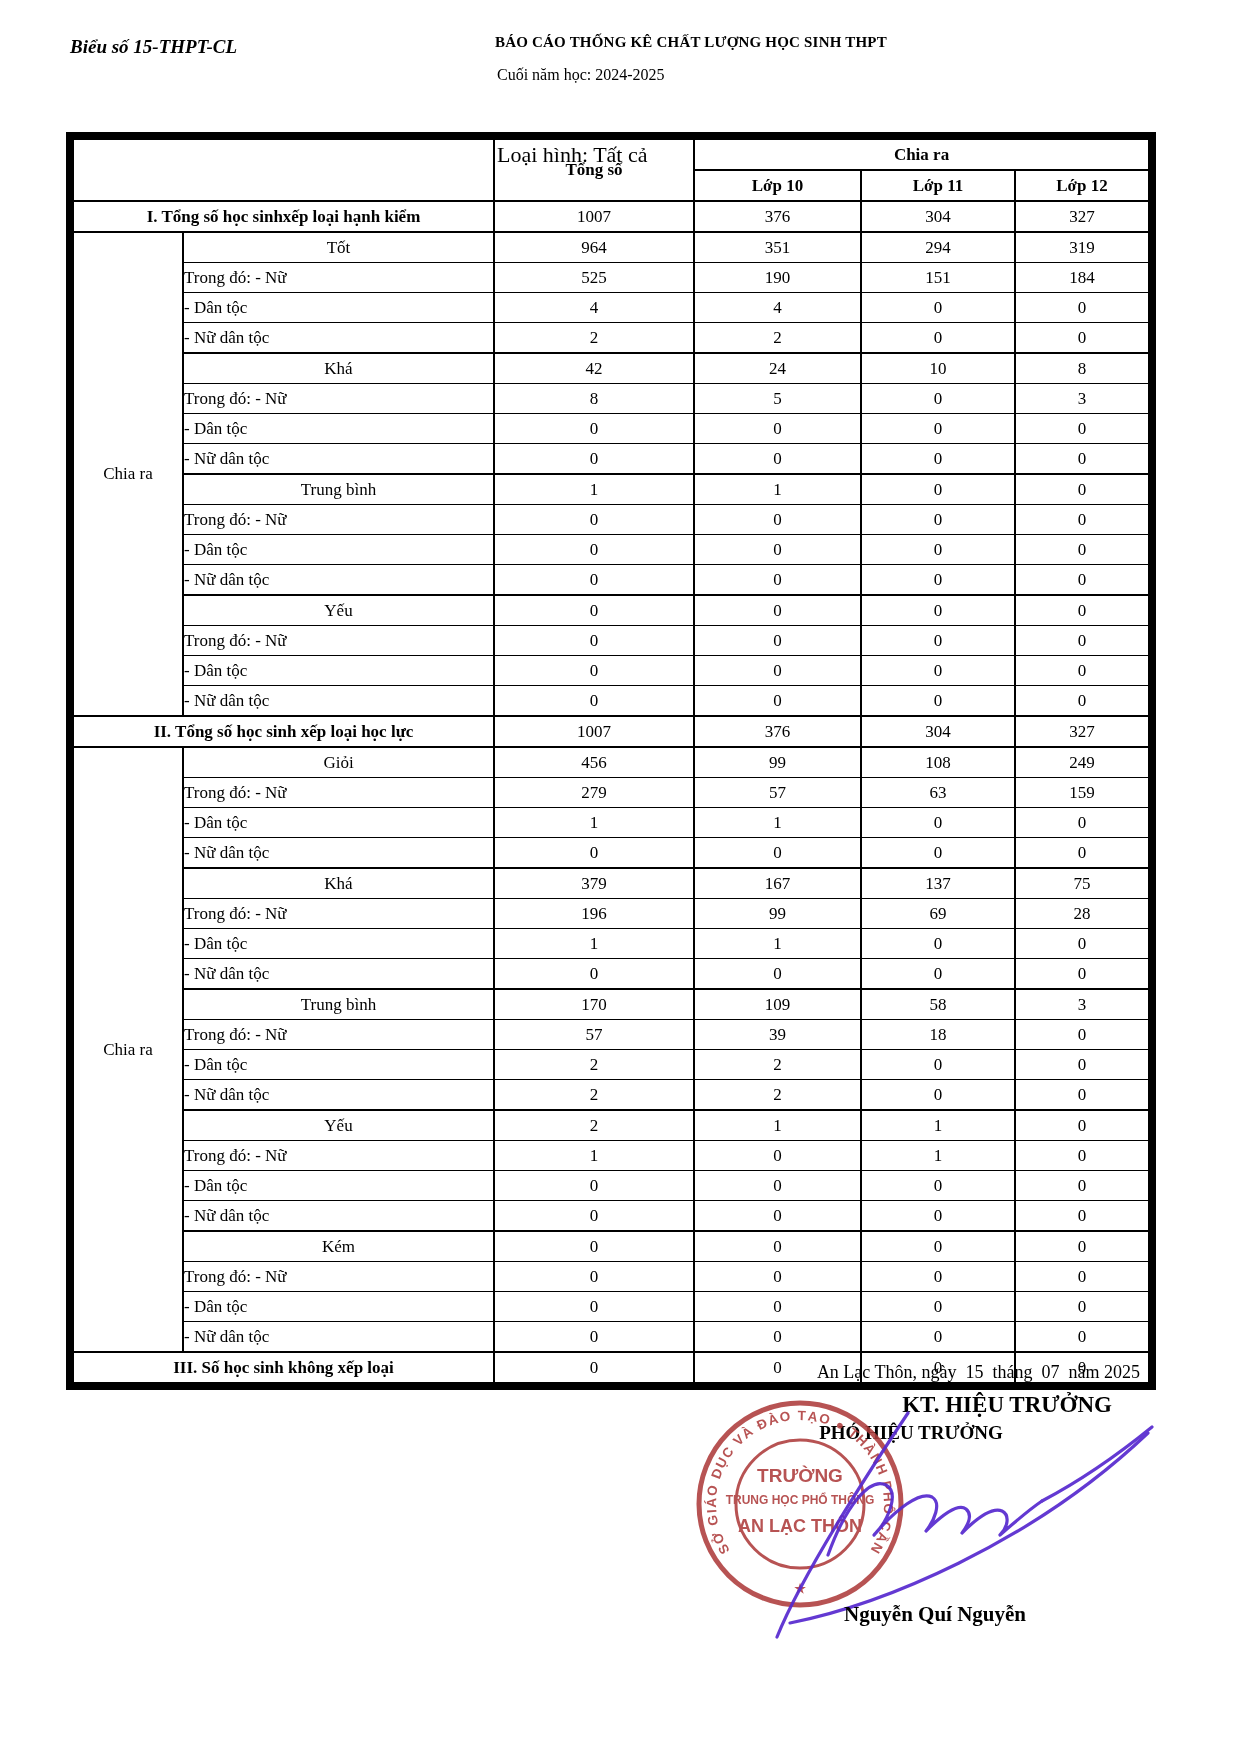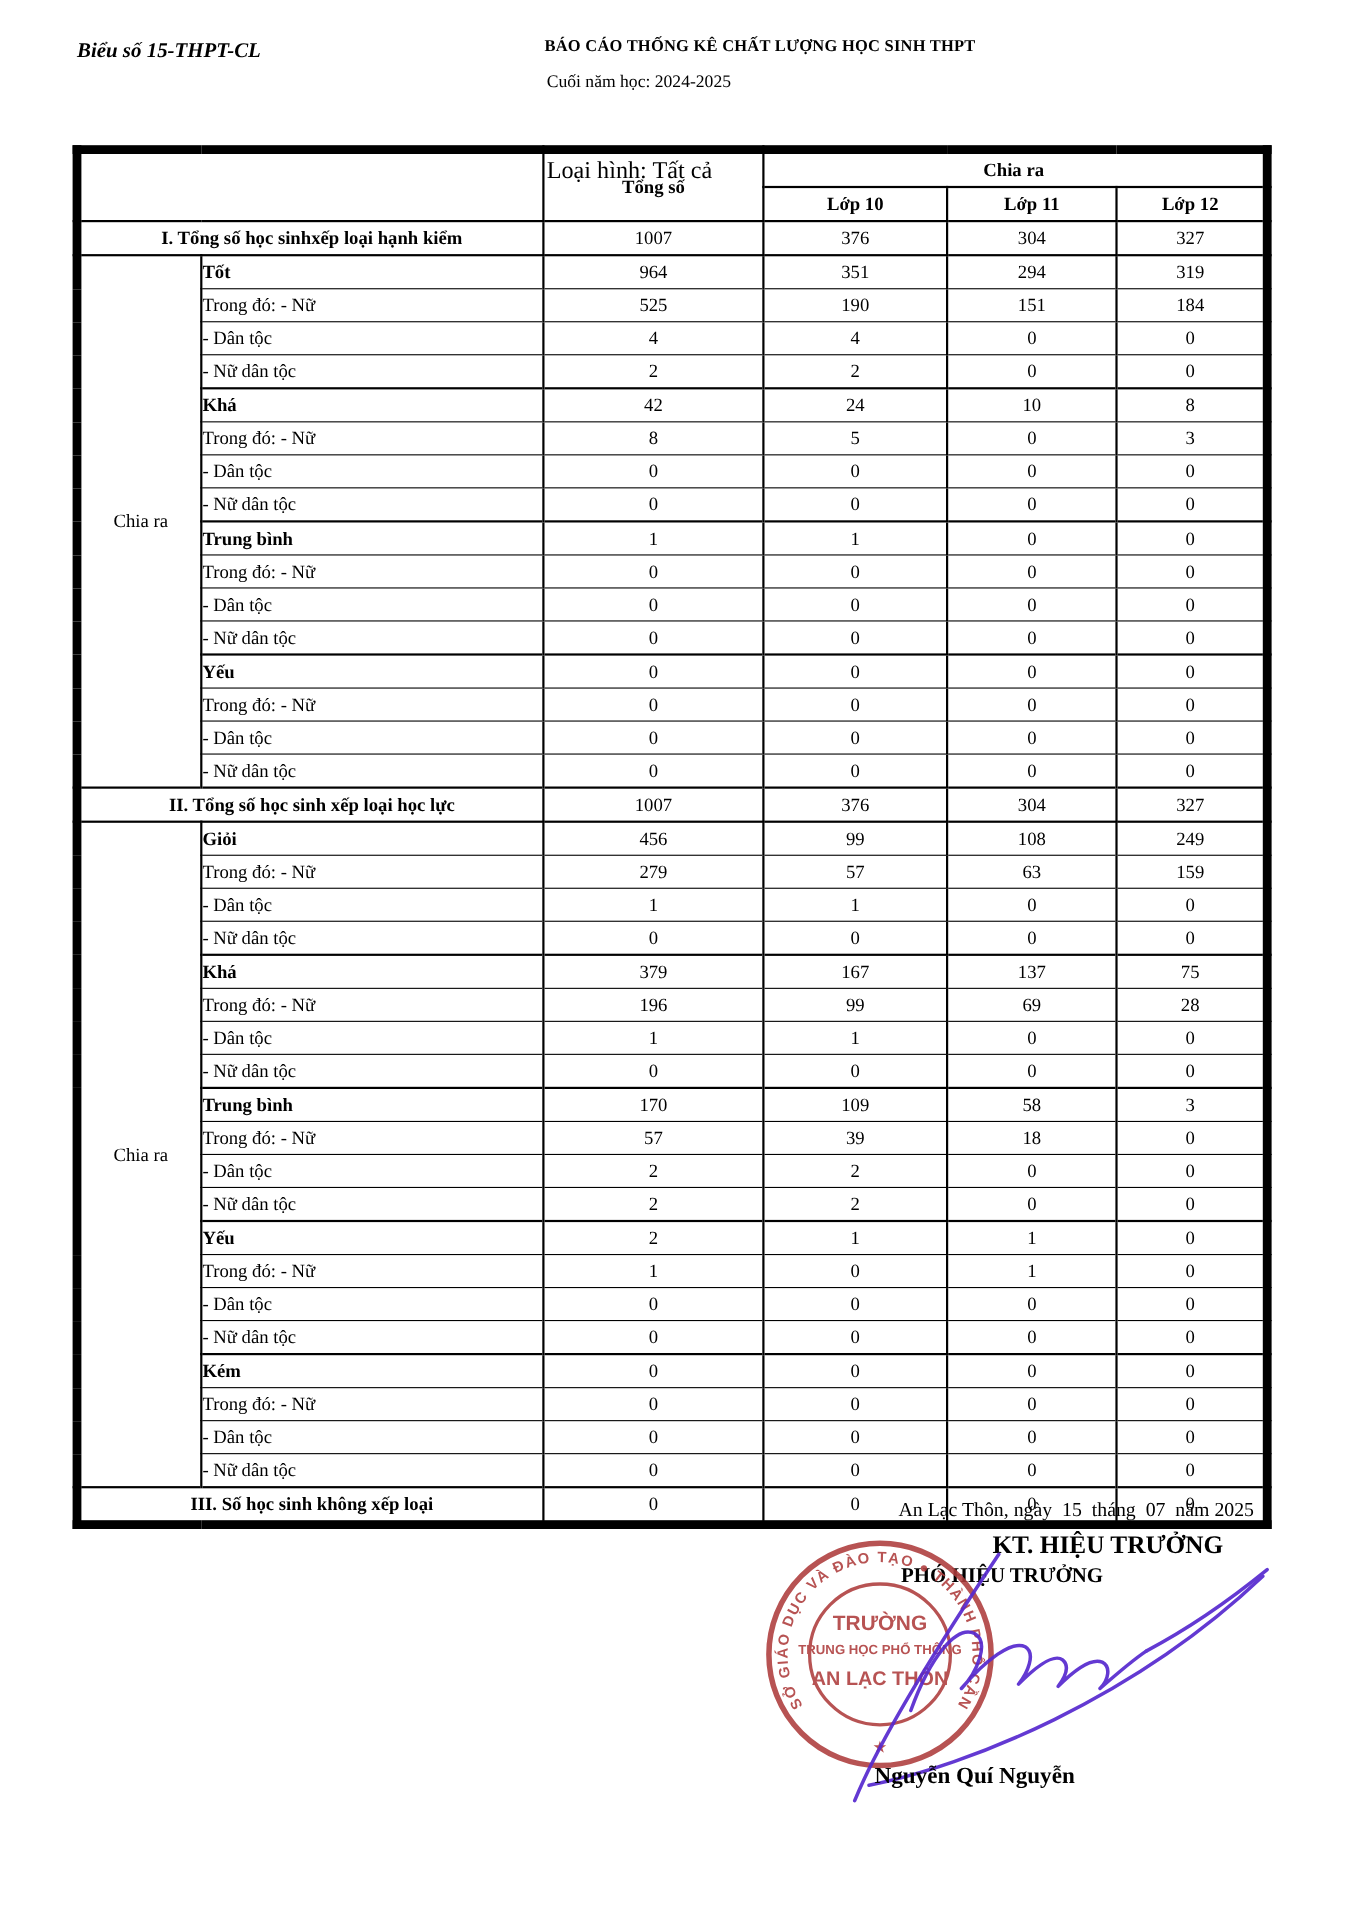--- a/index.html
+++ b/index.html
@@ -25,31 +25,31 @@
     height:29px; padding:0 0; overflow:hidden; white-space:nowrap;
     font-size:17px; line-height:1.05;
   }
   #report-table { border:8px solid #000000; }
   #report-table thead td { border-bottom-width:2px; border-top-width:2px; }
   tr.h1 td, tr.h2 td { height:29px; text-align:center; font-weight:bold; font-size:18px; }
   td.corner { }
   #report-table tbody tr.r-section td { border-top-width:2px; border-bottom-width:2px;text-align:center; }
   #report-table tbody tr.r-group td   { border-top-width:2px; }
   td.lbl   { padding-left:7px; }
-  td.lbl.group { font-weight:bold; }
+  td.lbl.group { font-weight:normal;text-align:center; }
   td.lbl.sub2  { padding-left:105px; }
   td.section-lbl { font-weight:bold; padding-left:5px; }
   td.val  { text-align:center; font-size:18px; }
   td.side { text-align:center; font-size:18px; }
 
   
   #date-line { left:640px; top:1362px; width:500px; text-align:right; font-size:18px; white-space:pre; }
   #kt-line   { left:760px; top:1392px; width:352px; text-align:right; font-size:23px; font-weight:bold; }
   #pho-line  { left:735px; top:1422px; width:352px; text-align:center; font-size:19px; font-weight:bold; }
-  #signer-name { left:795px; top:1602px; width:280px; text-align:left; font-size:21px; font-weight:bold; }
+  #signer-name { left:795px; top:1602px; width:280px; text-align:center; font-size:21px; font-weight:bold; }
   #stamp-box { left:692px; top:1396px; width:216px; height:216px; }
   #sig-box   { left:700px; top:1405px; width:470px; height:250px; }
   #stamp-box svg text { font-family:"Liberation Sans", sans-serif; font-weight:bold; }
 </style>
 </head>
 <body>
 
 <div class="abs" id="form-code">Biểu số 15-THPT-CL</div>
 <div class="abs" id="doc-title">BÁO CÁO THỐNG KÊ CHẤT LƯỢNG HỌC SINH THPT</div>
 <div class="abs" id="doc-sub1">Cuối năm học: 2024-2025</div>

